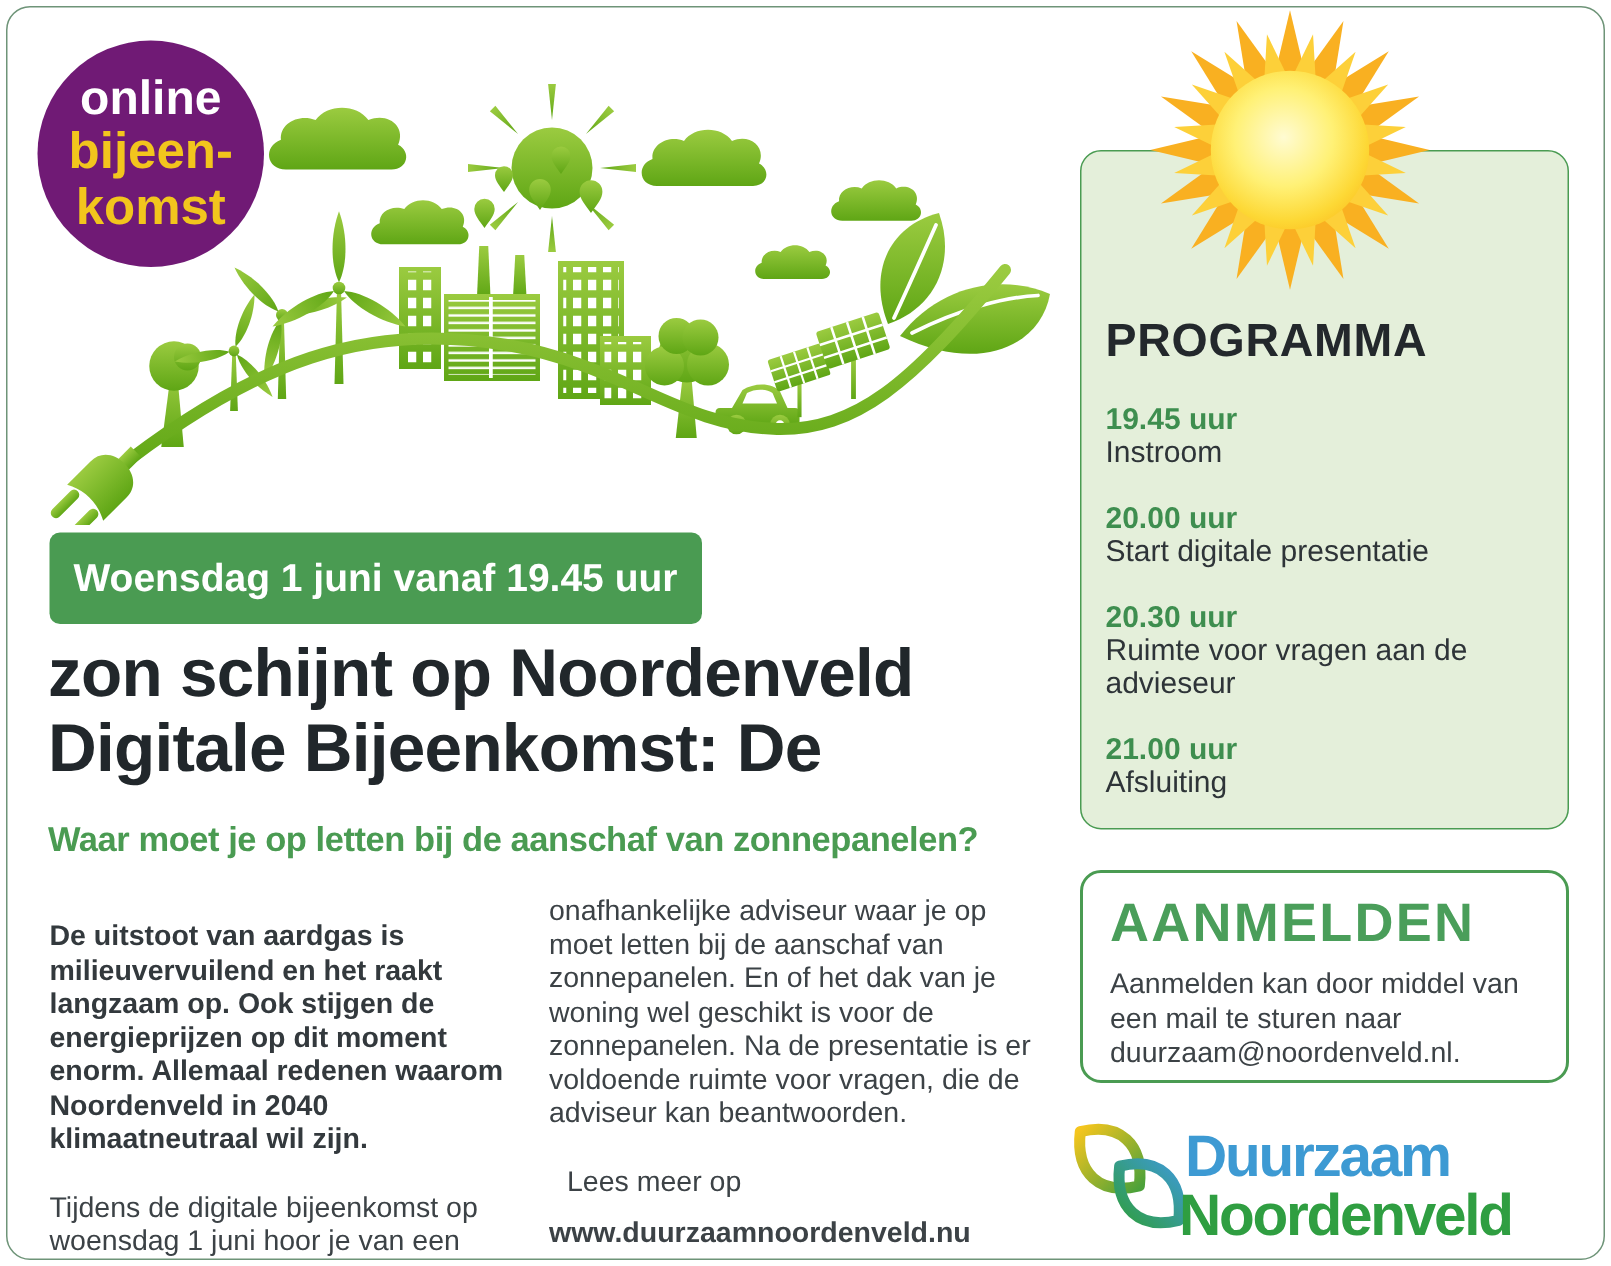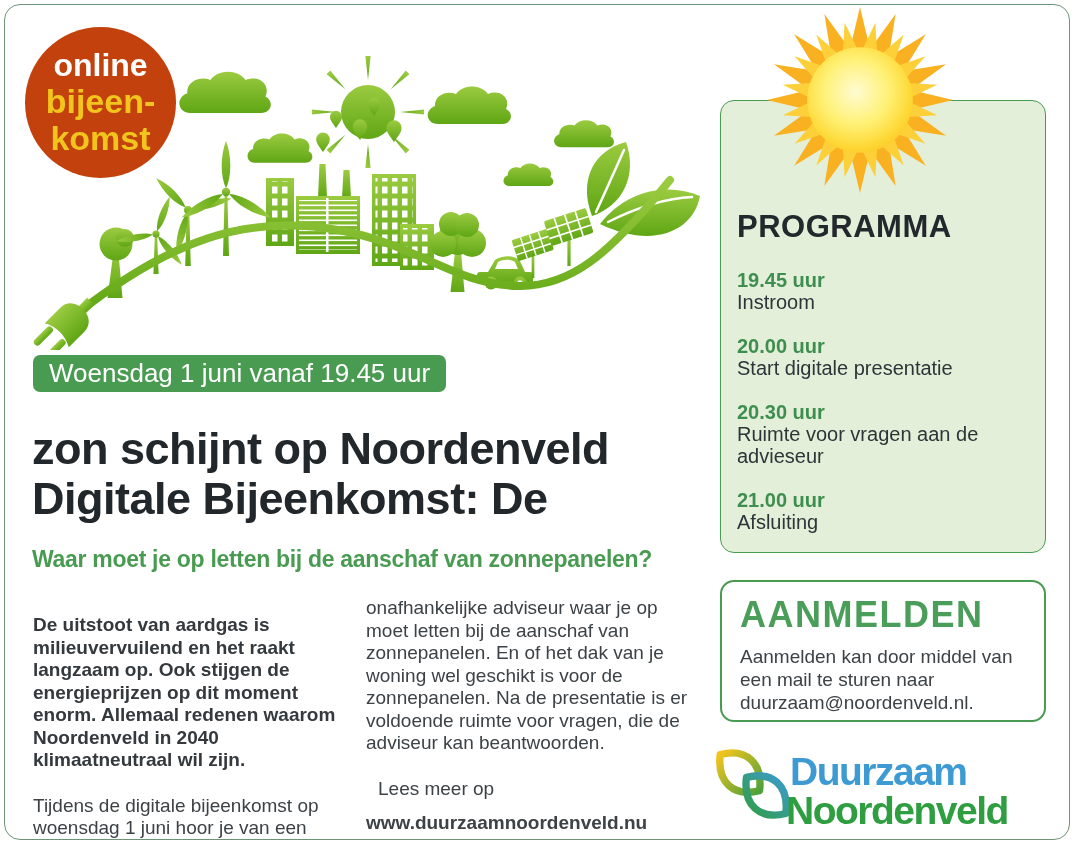--- a/index.html
+++ b/index.html
@@ -5,27 +5,27 @@
   html,body{margin:0;padding:0;background:#fff;}
   .page{position:relative;width:1074px;height:844px;background:#ffffff;
         font-family:"Liberation Sans",sans-serif;overflow:hidden;}
   .page-border{position:absolute;inset:4px;border:1.5px solid #6e9478;border-radius:16px;
         z-index:9;pointer-events:none;}
 
   .illustration{position:absolute;left:20px;top:28px;width:680px;height:322px;z-index:1;}
   .sun{position:absolute;left:764px;top:4px;width:192px;height:192px;z-index:3;}
 
   .badge{position:absolute;left:25px;top:27px;width:151px;height:151px;border-radius:50%;
-        background:#c2410c;display:flex;flex-direction:column;justify-content:center;
+        background:#701a75;display:flex;flex-direction:column;justify-content:center;
         align-items:center;text-align:center;z-index:4;}
   .badge-l1{color:#ffffff;font-weight:bold;font-size:32px;line-height:35px;}
   .badge-l2{color:#f2c51d;font-weight:bold;font-size:34px;line-height:37px;}
 
   .banner{position:absolute;left:33px;top:355px;background:#4a9b52;color:#fff;
-        font-weight:normal;font-size:26px;line-height:37px;padding:0 16px;border-radius:7px;z-index:2;}
+        font-weight:bold;font-size:26px;line-height:37px;padding:12px 16px;border-radius:7px;z-index:2;}
 
   .title{position:absolute;left:32px;top:424px;margin:0;font-size:45px;line-height:50px;
         color:#21272b;letter-spacing:-0.5px;font-weight:bold;z-index:2;}
   .title span{display:block;}
 
   .subtitle{position:absolute;left:32px;top:546px;font-size:23px;font-weight:bold;
         color:#4a9b52;letter-spacing:-0.3px;z-index:2;}
 
   .col{position:absolute;top:597px;font-size:19px;line-height:22.5px;color:#3c4246;z-index:2;}
   .col1{left:33px;width:322px;margin-top:17px;}

